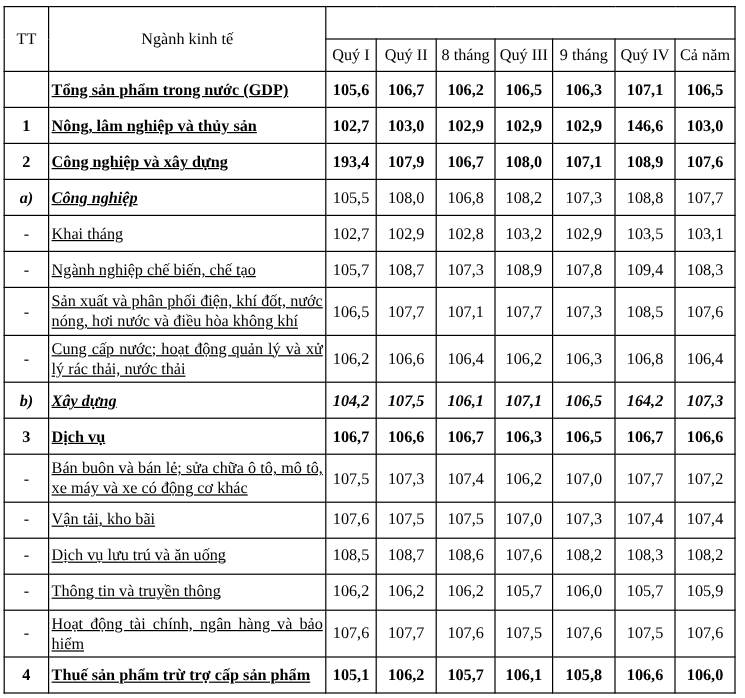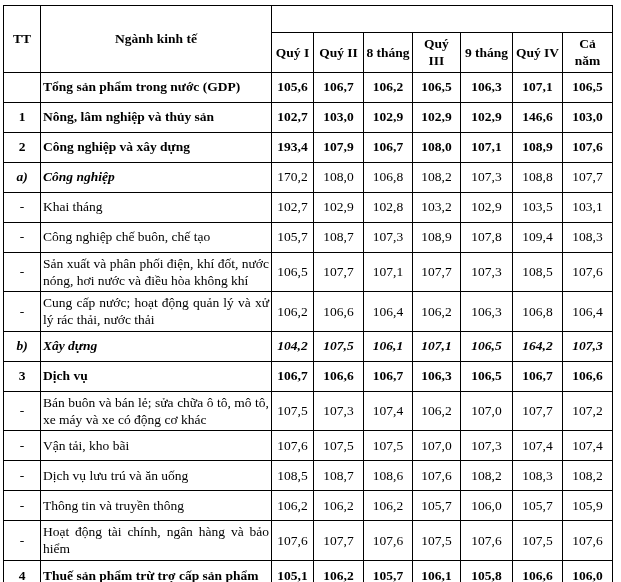--- a/index.html
+++ b/index.html
@@ -28,26 +28,26 @@
     font-size: 13.5px;
     line-height: 1.28;
   }
   table.econ th, table.econ td {
     border: 1px solid #000000;
     vertical-align: middle;
     padding: 2px 2px;
     background: #ffffff;
     overflow: hidden;
   }
-  thead th { font-weight: bold; text-align: center; }
+  thead th { font-weight: normal; text-align: center; }
   .hrow-top th { height: 22px; }
   .hrow-periods th { height: 22px; padding: 2px 1px; }
   tbody td { height: 25px; }
   td.tt { text-align: center; }
-  td.label { text-align: justify; padding: 2px 3px 2px 2px; }
+  td.label { text-align: justify; padding: 2px 3px 2px 2px; text-decoration: underline; }
   td.val { text-align: center; padding: 2px 4px; }
   .bold { font-weight: bold; }
   .bold-italic { font-weight: bold; font-style: italic; }
   .normal { font-weight: normal; font-style: normal; }
 </style>
 </head>
 <body>
 
 <div class="page">
   <table class="econ">
@@ -108,42 +108,42 @@
           <td class="val bold">107,9</td>
           <td class="val bold">106,7</td>
           <td class="val bold">108,0</td>
           <td class="val bold">107,1</td>
           <td class="val bold">108,9</td>
           <td class="val bold">107,6</td>
         </tr>
         <tr>
           <td class="tt bold-italic">a)</td>
           <td class="label bold-italic">Công nghiệp</td>
-          <td class="val normal">170,2</td>
+          <td class="val normal">105,5</td>
           <td class="val normal">108,0</td>
           <td class="val normal">106,8</td>
           <td class="val normal">108,2</td>
           <td class="val normal">107,3</td>
           <td class="val normal">108,8</td>
           <td class="val normal">107,7</td>
         </tr>
         <tr>
           <td class="tt normal">-</td>
           <td class="label normal">Khai tháng</td>
           <td class="val normal">102,7</td>
           <td class="val normal">102,9</td>
           <td class="val normal">102,8</td>
           <td class="val normal">103,2</td>
           <td class="val normal">102,9</td>
           <td class="val normal">103,5</td>
           <td class="val normal">103,1</td>
         </tr>
         <tr>
           <td class="tt normal">-</td>
-          <td class="label normal">Công nghiệp chế buôn, chế tạo</td>
+          <td class="label normal">Ngành nghiệp chế biến, chế tạo</td>
           <td class="val normal">105,7</td>
           <td class="val normal">108,7</td>
           <td class="val normal">107,3</td>
           <td class="val normal">108,9</td>
           <td class="val normal">107,8</td>
           <td class="val normal">109,4</td>
           <td class="val normal">108,3</td>
         </tr>
         <tr>
           <td class="tt normal">-</td>

